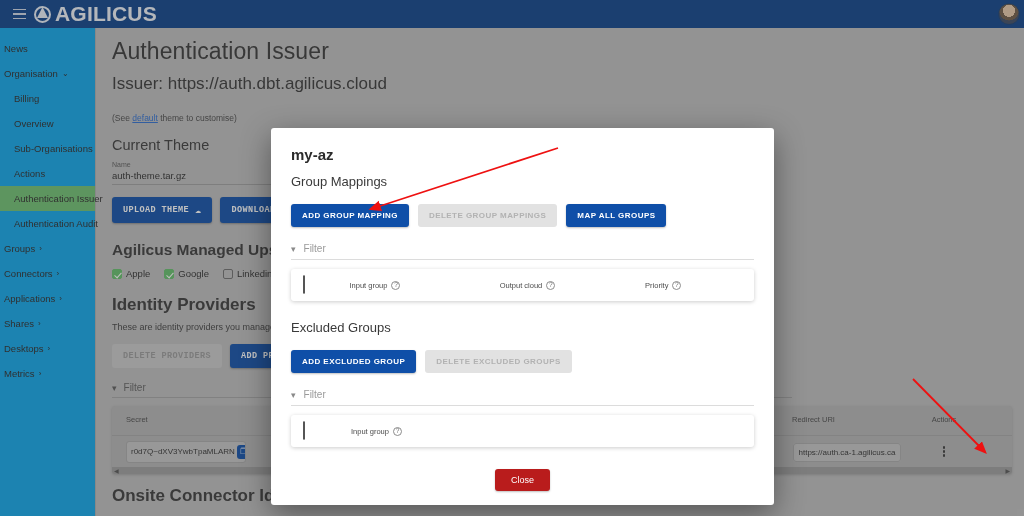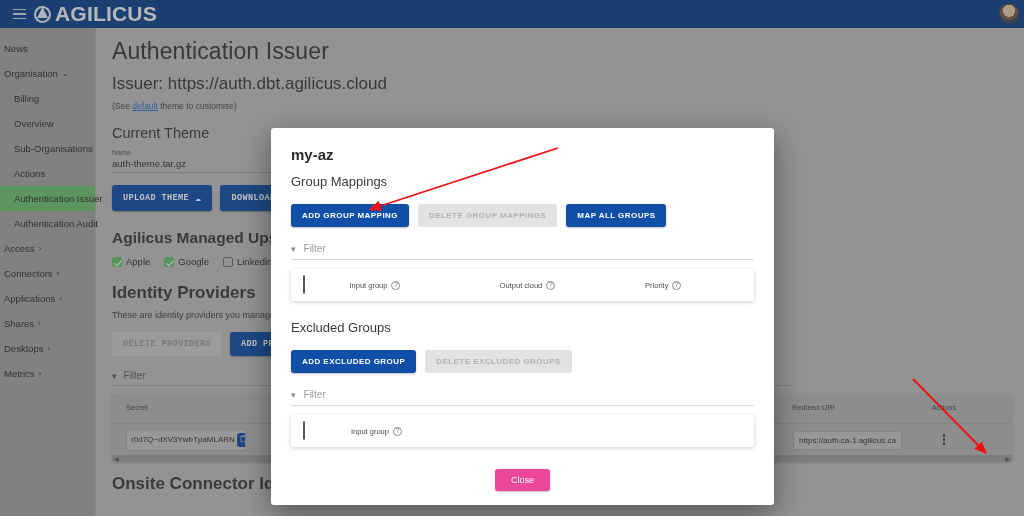--- a/index.html
+++ b/index.html
@@ -28,40 +28,40 @@
   .avatar {
     position: absolute; right: 4px; top: 3px; width: 22px; height: 22px;
     border-radius: 50%; overflow: hidden;
     background: radial-gradient(circle at 50% 34%, #e8c9a8 0 36%, #6f5a46 37% 58%, #3c4a63 59% 100%);
     border: 1px solid #163f74;
   }
 
   
   .sidebar {
     position: absolute; top: 28px; left: 0; width: 96px; height: 488px;
-    background: #a3a3a3; border-right: 1px solid #adadad; z-index: 3;
+    background: #0ea5e9; border-right: 1px solid #adadad; z-index: 3;
     padding-top: 8px; font-size: 9.5px; color: #2b2b2b;
   }
   .nav-item { height: 25px; display: flex; align-items: center; padding-left: 4px;
     white-space: nowrap; cursor: pointer; }
   .nav-item.indent { padding-left: 14px; }
   .nav-item.active { background: #6cc martin; }
   .nav-item.active { background: #6ec071; }
   .caret-d { margin-left: 4px; font-size: 8px; }
   .caret-r { margin-left: 4px; font-size: 8px; }
 
   
   .page {
     position: absolute; top: 28px; left: 96px; width: 928px; height: 488px;
     background: #bdbdbd; color: #2f2f2f; overflow: hidden; z-index: 2;
     padding: 10px 14px 0 16px;
   }
   .h1 { font-size: 23px; font-weight: 400; color: #373737; margin-bottom: 9px; letter-spacing: .1px;}
   .h2 { font-size: 17px; font-weight: 400; color: #373737; }
-  .note { font-size: 8.5px; color: #4a4a4a; margin-top: 7px; }
+  .note { font-size: 8.5px; color: #4a4a4a; margin-top: 19px; }
   .note a { color: #2f6fd0; }
   .sect-title { font-size: 14.5px; color: #3b3b3b; font-weight: 400; margin-top: 14px; }
   .field-label { font-size: 7px; color: #5d5d5d; margin-top: 8px; }
   .field-value { font-size: 9.5px; color: #2f2f2f; margin-top: 2px; }
   .field-underline { border-bottom: 1px solid #9e9e9e; width: 440px; margin-top: 3px; }
 
   .btn-row { display: flex; gap: 8px; margin-top: 12px; }
   .btn {
     font-size: 8.5px; font-weight: 700; letter-spacing: .4px;
     padding: 7px 11px; border: none; border-radius: 3px; cursor: pointer;
@@ -130,21 +130,21 @@
   .m-table { margin-top: 9px; background: #fff; border-radius: 3px;
     box-shadow: 0 1px 4px rgba(0,0,0,.20); height: 32px; display: flex; align-items: center;
     padding: 0 12px; }
   .m-cbx { width: 10px; height: 10px; border: 1.4px solid #555; border-radius: 1.5px; }
   .m-th { font-size: 7.5px; color: #4c4c4c; display: flex; align-items: center; gap: 4px; }
   .qmark { width: 9px; height: 9px; border: 1px solid #8d8d8d; border-radius: 50%;
     font-size: 6.5px; color: #6f6f6f; display: inline-flex; align-items: center;
     justify-content: center; line-height: 1; }
   .m-sub2 { font-size: 13px; color: #3a3a3a; margin-top: 19px; }
   .m-close-wrap { margin-top: auto; display: flex; justify-content: center; padding-bottom: 14px; }
-  .m-close { background: #ec4899; color: #fff; font-size: 9px; border: none; border-radius: 3px;
+  .m-close { background: #b91c1c; color: #fff; font-size: 9px; border: none; border-radius: 3px;
     padding: 6px 16px; cursor: pointer; box-shadow: 0 1px 2px rgba(0,0,0,.25); }
 
   
   .arrows { position: absolute; inset: 0; z-index: 9; pointer-events: none; }
 </style>
 </head>
 <body>
 
 <div id="root">
 
@@ -181,21 +181,21 @@
     <div class="nav-item indent">
       <span>Actions</span>
     </div>
     <div class="nav-item indent active">
       <span>Authentication Issuer</span>
     </div>
     <div class="nav-item indent">
       <span>Authentication Audit</span>
     </div>
     <div class="nav-item">
-      <span>Access</span>
+      <span>Groups</span>
       <span class="caret-r">›</span>
     </div>
     <div class="nav-item">
       <span>Connectors</span>
       <span class="caret-r">›</span>
     </div>
     <div class="nav-item">
       <span>Applications</span>
       <span class="caret-r">›</span>
     </div>
@@ -288,21 +288,21 @@
             <span class="copy-ico">❐</span>
           </span>
         </div>
         <div style="width:60px;display:flex;justify-content:center;">
           <span class="cbx"></span>
         </div>
         <div style="width:420px;"></div>
         <div style="width:60px;display:flex;justify-content:center;">
           <span class="cbx on"></span>
         </div>
-        <div style="width:110px;text-align:right;">
+        <div style="width:110px;text-align:center;">
           <span class="uri-box">https://auth.ca-1.agilicus.ca</span>
         </div>
         <div style="width:84px;display:flex;justify-content:center;">
           <span class="kebab">
               <i></i>
               <i></i>
               <i></i>
             </span>
         </div>
       </div>

